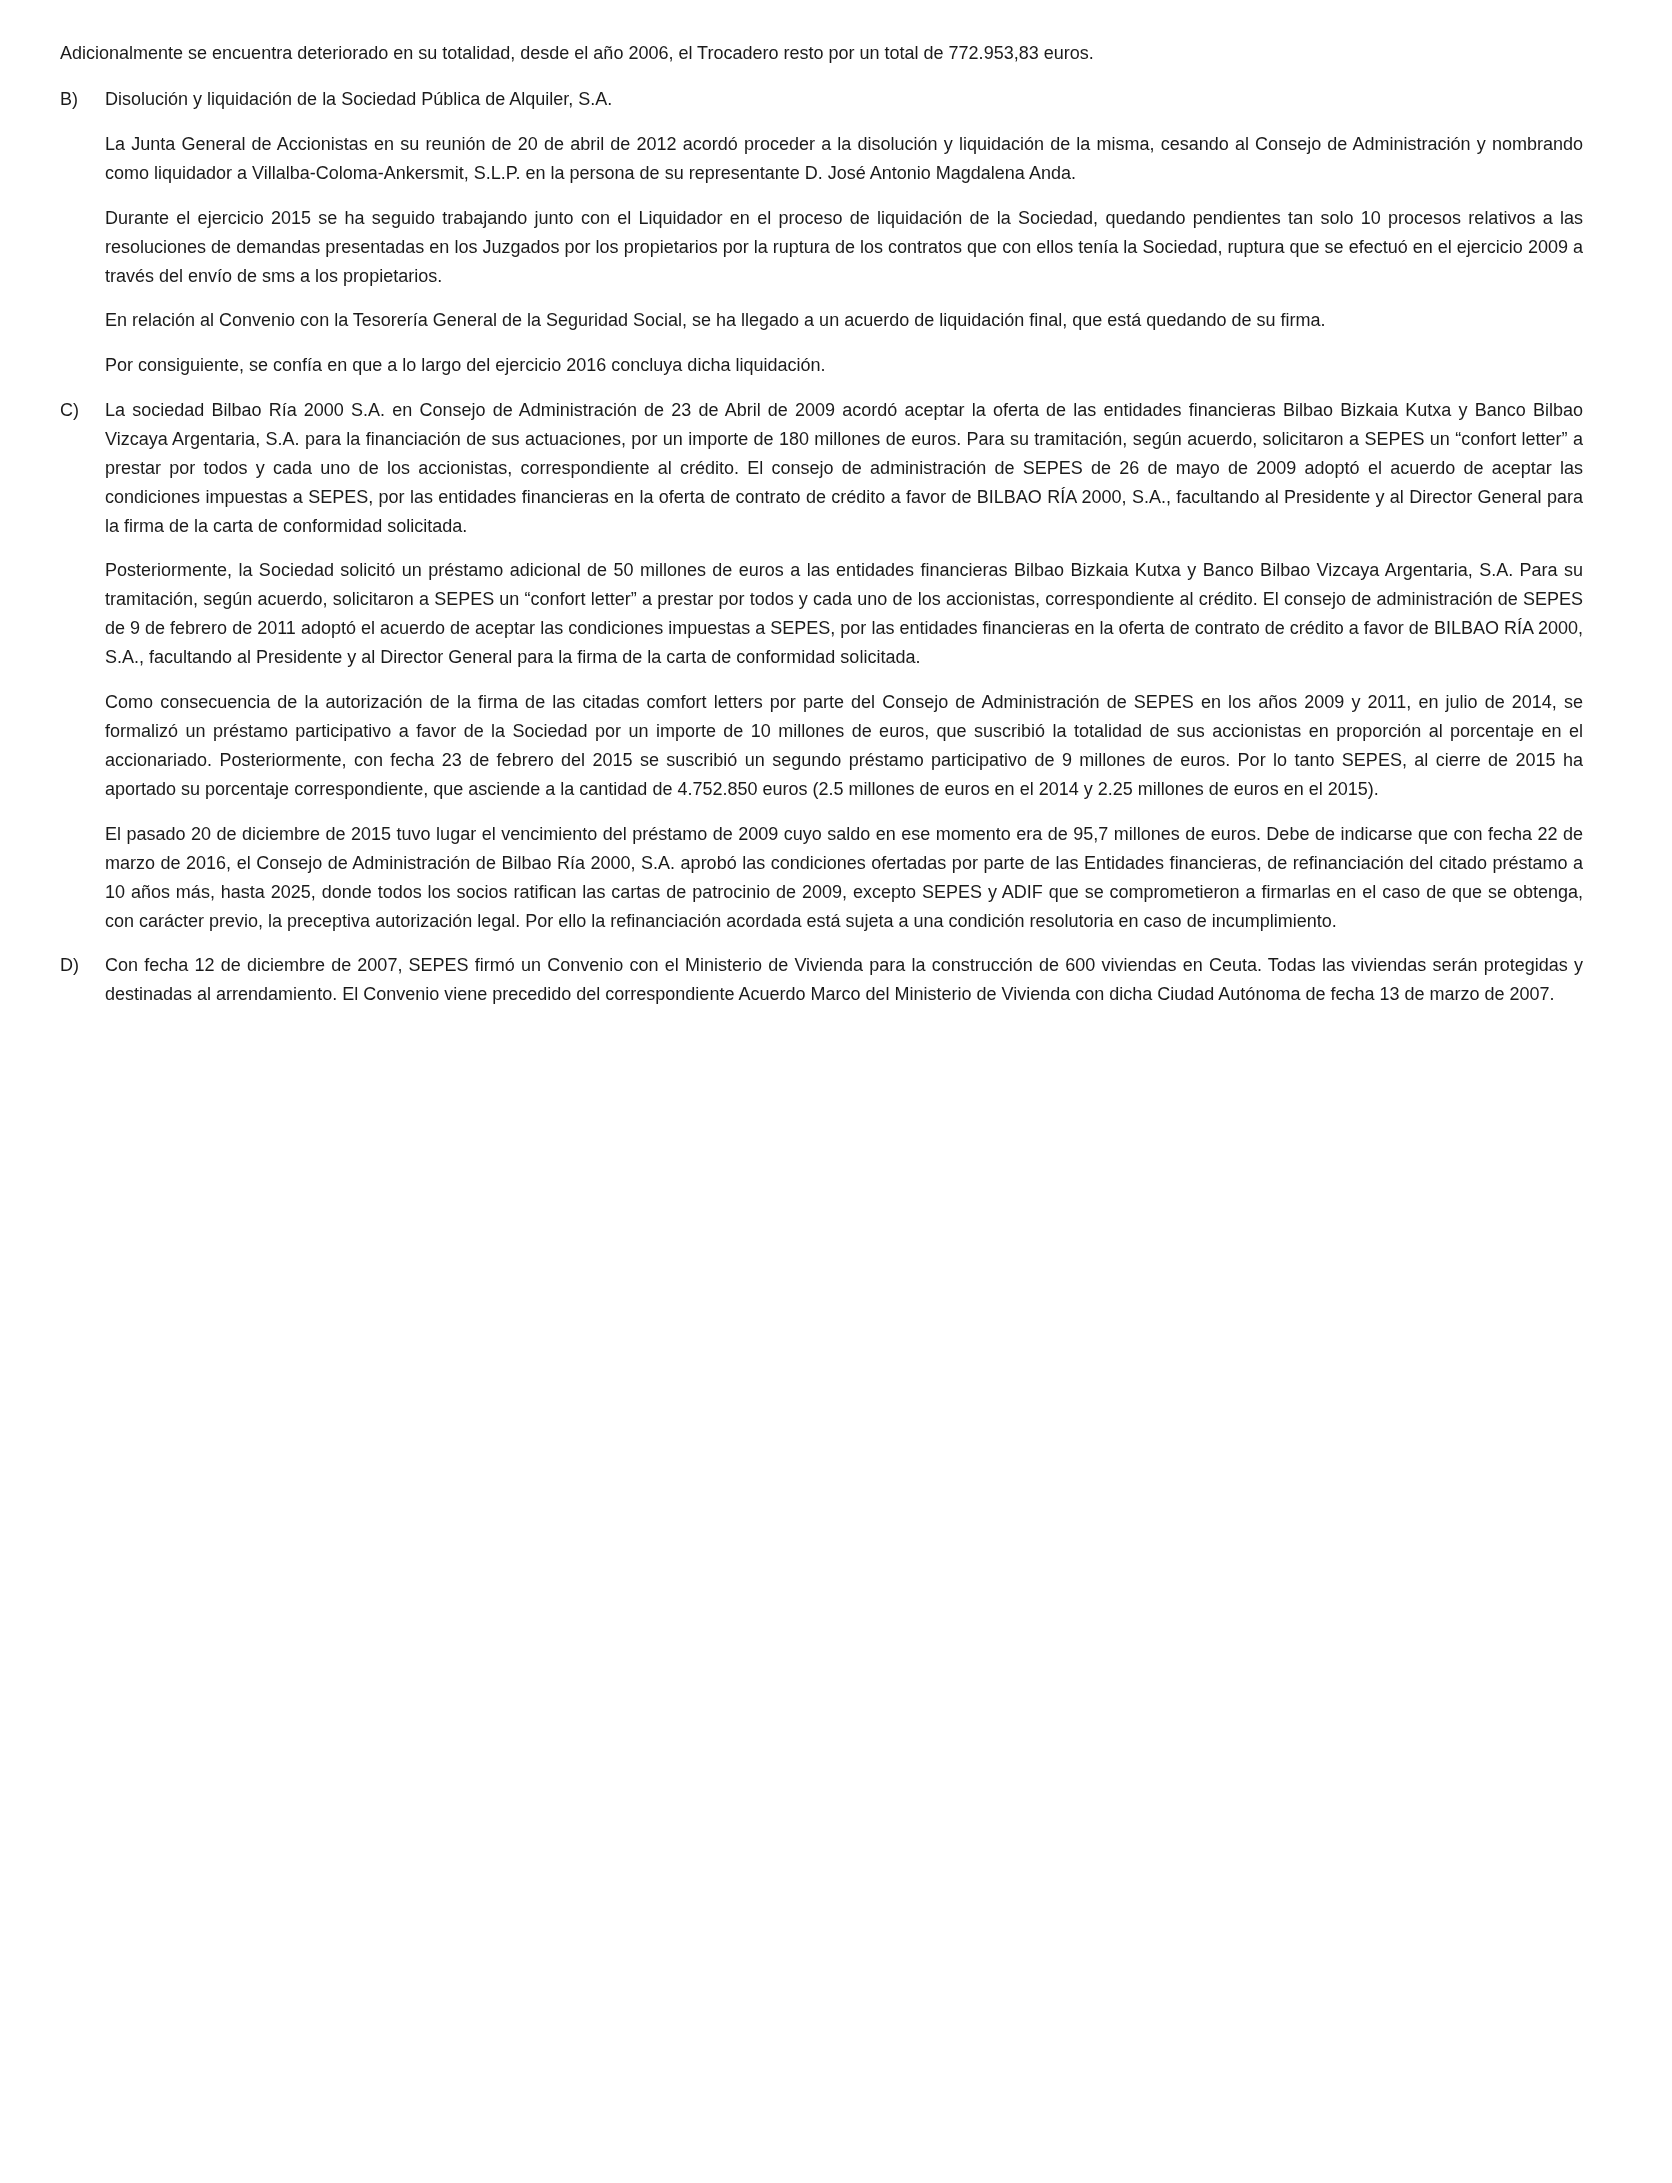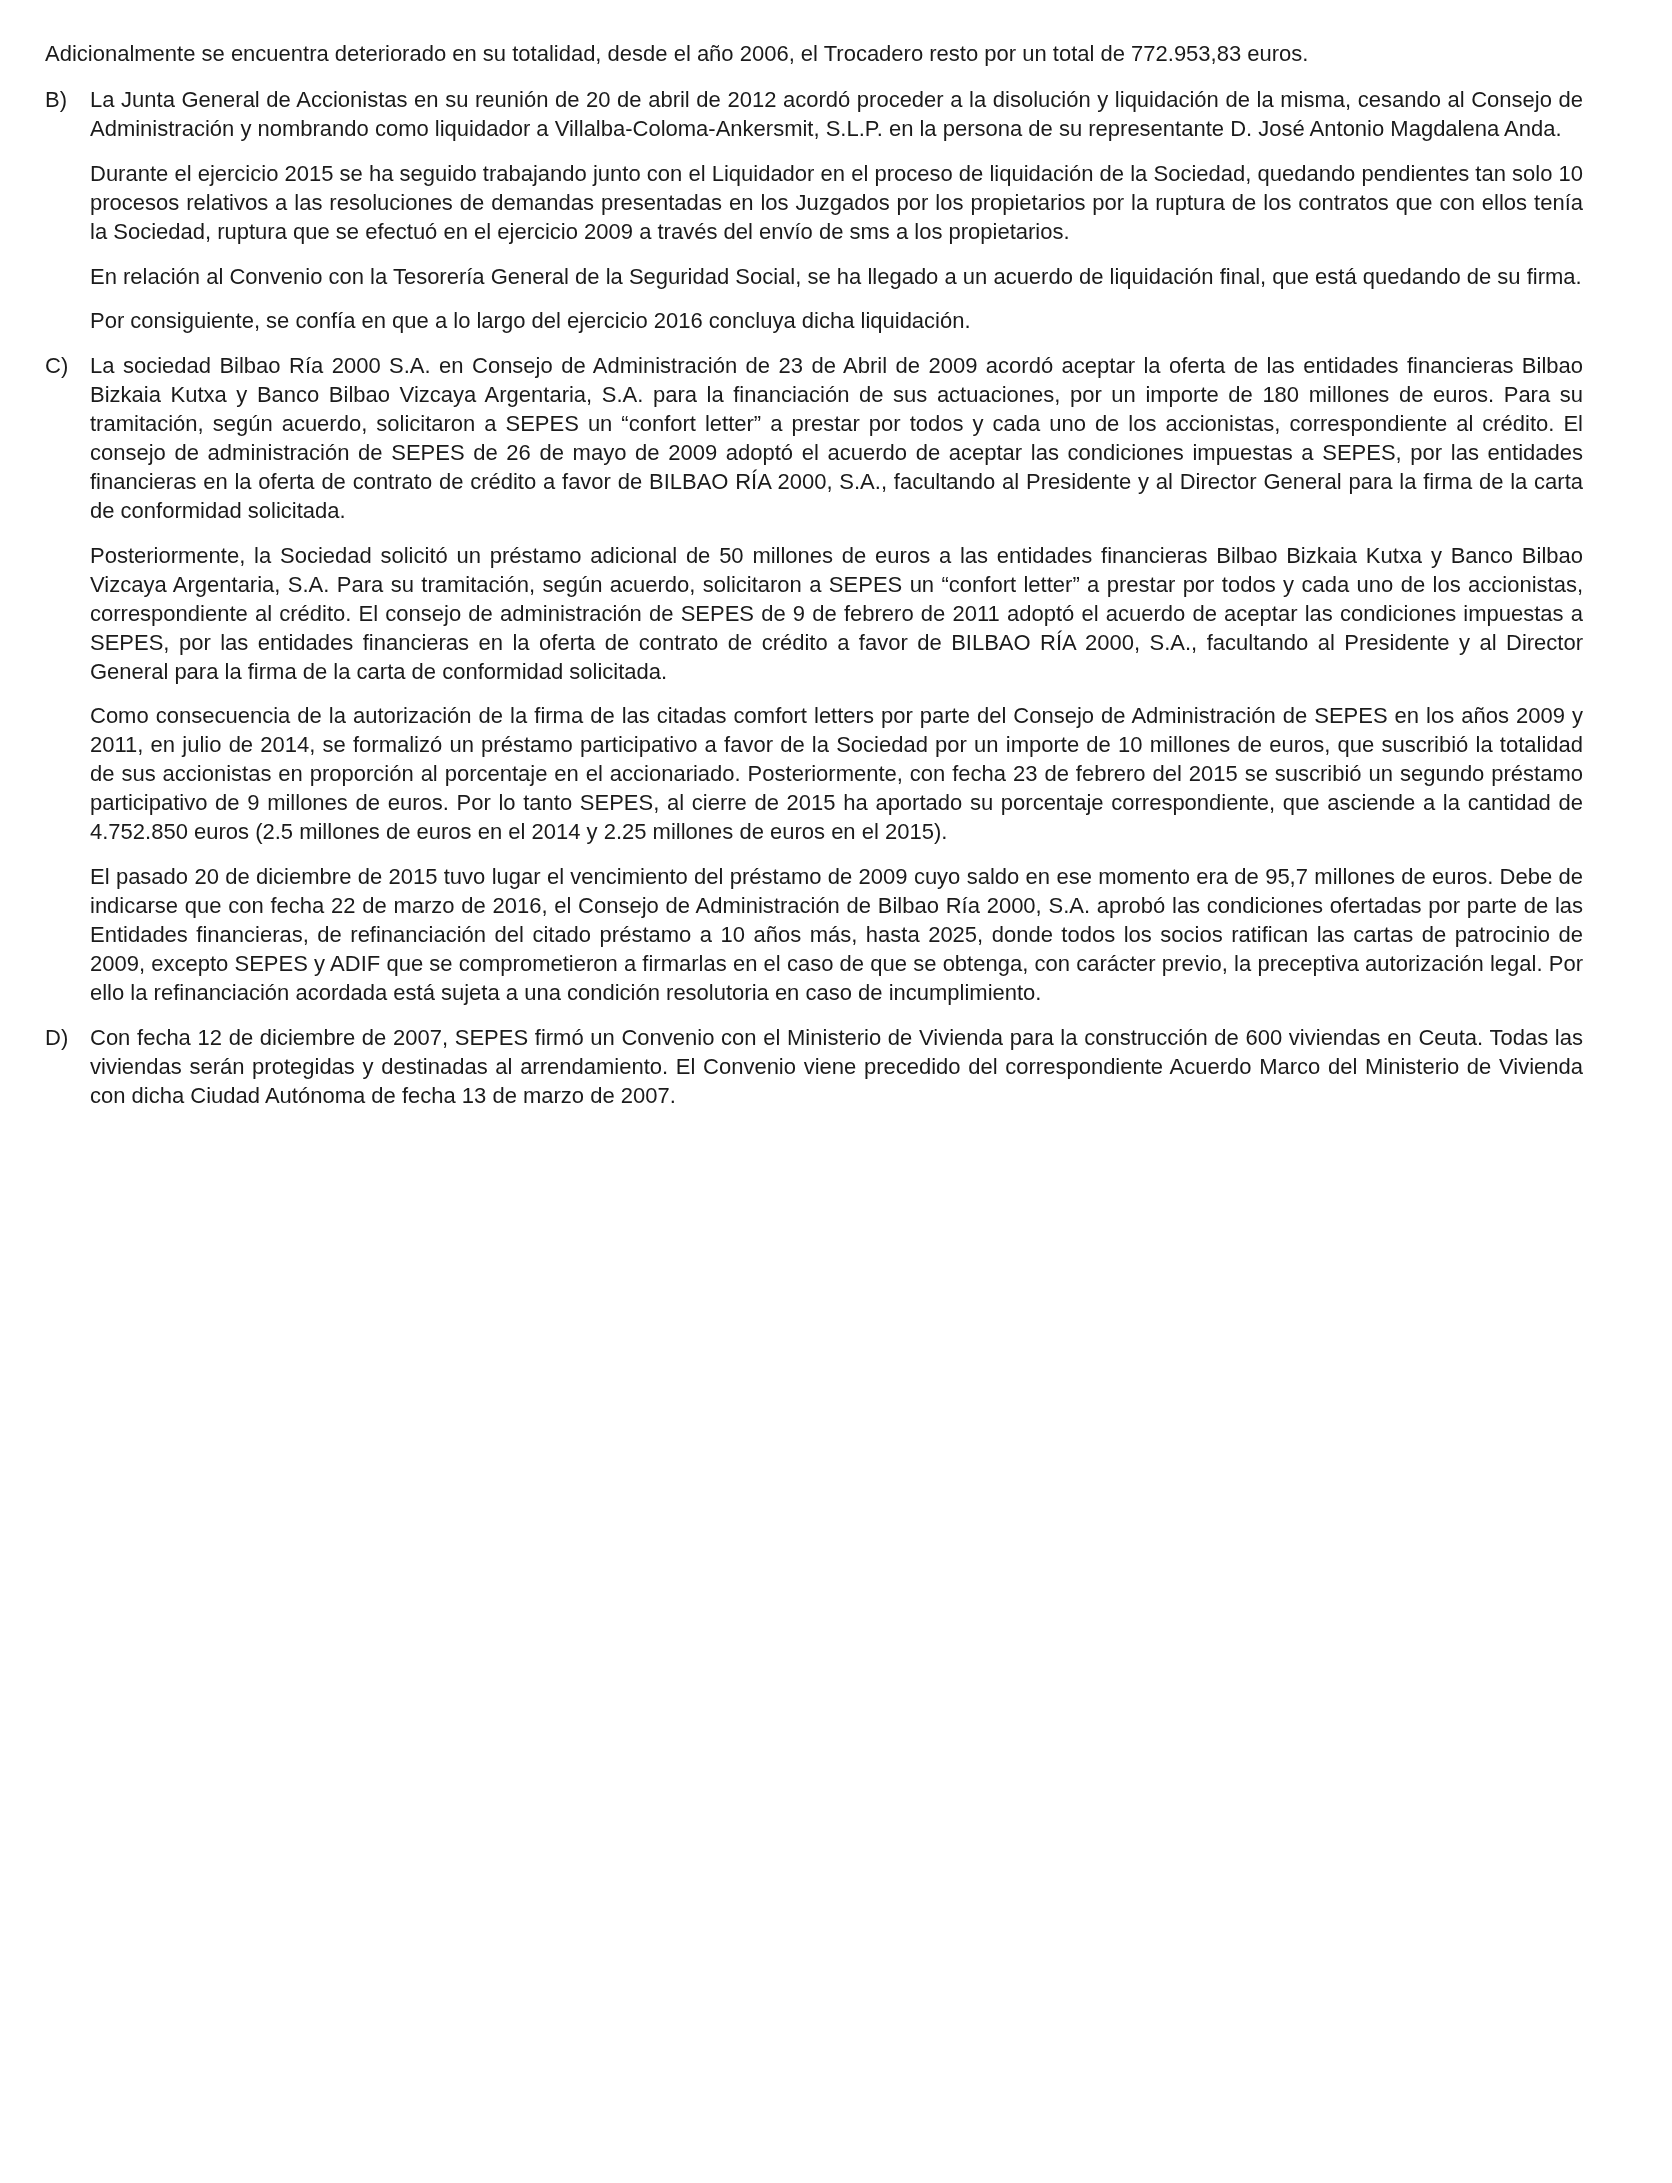--- a/index.html
+++ b/index.html
@@ -6,23 +6,23 @@
     margin: 0;
     padding: 0;
     background: #ffffff;
   }
   .page {
     position: relative;
     width: 1672px;
     height: 2183px;
     background: #ffffff;
     box-sizing: border-box;
-    padding: 39px 89px 0 45px;
+    padding: 39px 89px 0 60px;
     font-family: "Liberation Sans", sans-serif;
-    font-size: 22px;
+    font-size: 18px;
     line-height: 29px;
     color: #1b1b1b;
   }
   p {
     margin: 0 0 15.7px 0;
     text-align: justify;
   }
   p.no-justify {
     text-align: left;
   }
@@ -46,20 +46,21 @@
 </head>
 <body>
 
 <div class="page">
 
   <p class="intro">Adicionalmente se encuentra deteriorado en su totalidad, desde el año 2006, el Trocadero resto por un total de 772.953,83 euros.</p>
 
   <div class="section">
     <div class="section-label">B)</div>
     <div class="section-content">
+      <p class="no-justify">Disolución y liquidación de la Sociedad Pública de Alquiler, S.A.</p>
       <p>La Junta General de Accionistas en su reunión de 20 de abril de 2012 acordó proceder a la disolución y liquidación de la misma, cesando al Consejo de Administración y nombrando como liquidador a Villalba-Coloma-Ankersmit, S.L.P. en la persona de su representante D. José Antonio Magdalena Anda.</p>
       <p>Durante el ejercicio 2015 se ha seguido trabajando junto con el Liquidador en el proceso de liquidación de la Sociedad, quedando pendientes tan solo 10 procesos relativos a las resoluciones de demandas presentadas en los Juzgados por los propietarios por la ruptura de los contratos que con ellos tenía la Sociedad, ruptura que se efectuó en el ejercicio 2009 a través del envío de sms a los propietarios.</p>
       <p>En relación al Convenio con la Tesorería General de la Seguridad Social, se ha llegado a un acuerdo de liquidación final, que está quedando de su firma.</p>
       <p>Por consiguiente, se confía en que a lo largo del ejercicio 2016 concluya dicha liquidación.</p>
     </div>
   </div>
 
   <div class="section">
     <div class="section-label">C)</div>
     <div class="section-content">

